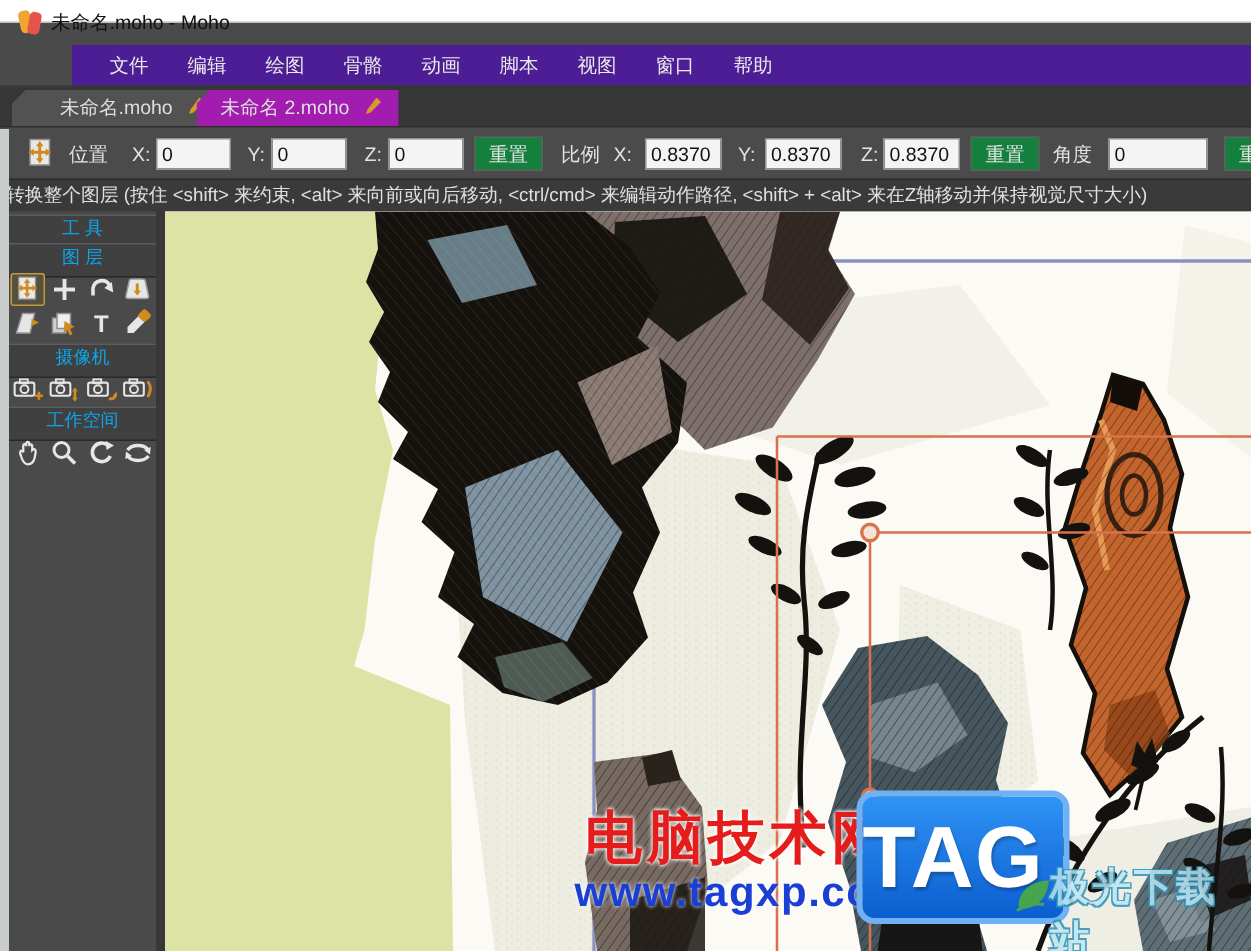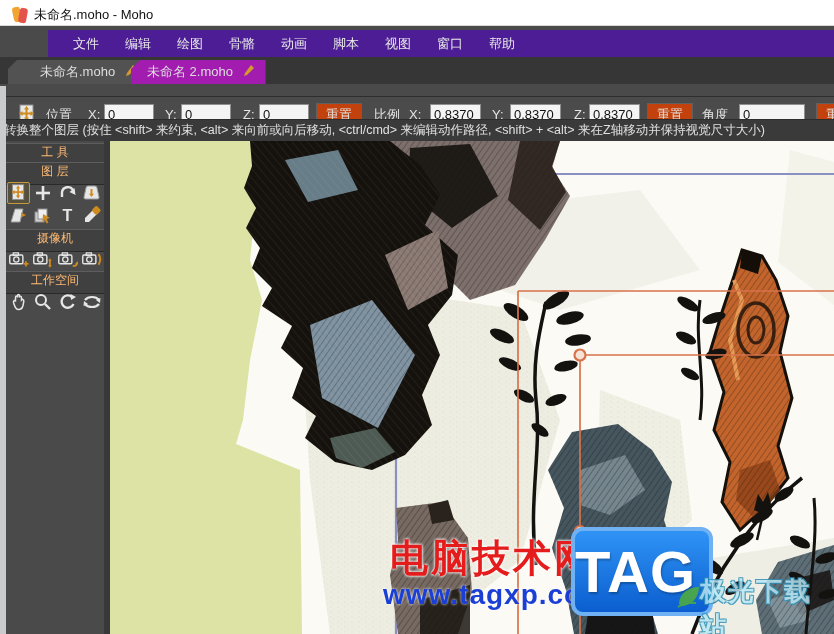--- a/index.html
+++ b/index.html
@@ -1,53 +1,53 @@
 <!DOCTYPE html>
 <html><head>
 <meta charset="utf-8">
 <style>
   html,body{margin:0;padding:0;background:#2b2b2b;}
   *{box-sizing:border-box;font-family:"Liberation Sans","DejaVu Sans",sans-serif;}
   .window{position:relative;width:834px;height:634px;overflow:hidden;background:#4a4a4a;}
 
   
-  .titlebar{position:absolute;left:0;top:0;width:834px;height:26px;background:#ffffff;border-bottom:1px solid #d9d9d9;}
+  .titlebar{position:absolute;left:0;top:0;width:834px;height:15px;background:#ffffff;border-bottom:1px solid #d9d9d9;}
   .titlebar .app-title{position:absolute;left:34px;top:0;line-height:30px;font-size:13px;color:#111;}
   .moho-logo{position:absolute;left:11px;top:6px;width:18px;height:18px;}
   .moho-logo .l1{position:absolute;left:2px;top:1px;width:8px;height:15px;background:#f2a430;border-radius:3px;transform:rotate(-12deg);}
   .moho-logo .l2{position:absolute;left:8px;top:2px;width:8px;height:15px;background:#e4544a;border-radius:3px;transform:rotate(10deg);}
 
   
   .menubar{position:absolute;left:0;top:30px;width:834px;height:27px;background:#4c1d95;display:flex;padding-left:12px;margin-left:48px;}
   .menu-item{padding:0 13px;line-height:27px;font-size:13px;color:#e8e8e8;cursor:default;}
 
   
   .tabbar{position:absolute;left:0;top:57px;width:834px;height:27px;background:#363636;}
   .tab{position:absolute;top:3px;height:24px;line-height:24px;font-size:13px;color:#dedede;padding:0 12px 0 16px;white-space:nowrap;clip-path:polygon(9px 0,100% 0,100% 100%,0 100%,0 9px);}
   .tab.active{left:8px;background:#525252;padding-left:32px;}
   .tab.inactive{left:131px;background:#a21caf;}
   .pencil{display:inline-block;margin-left:6px;vertical-align:-1px;}
 
   
-  .toolbar{position:absolute;left:0;top:96px;width:834px;height:35px;background:#4b4b4b;border-top:1px solid #2e2e2e;}
+  .toolbar{position:absolute;left:0;top:84px;width:834px;height:35px;background:#4b4b4b;border-top:1px solid #2e2e2e;}
   .tb-label{position:absolute;top:0;line-height:35px;font-size:13px;color:#e3e3e3;white-space:nowrap;}
   .tb-input{position:absolute;top:7px;height:21px;background:#f4f4f4;border:1px solid #8f8f8f;font-size:13px;color:#111;padding:0 3px;}
-  .tb-btn{position:absolute;top:6px;height:23px;background:#c2410c;border:1px solid #606060;color:#e3e3e3;font-size:13px;line-height:21px;text-align:center;}
+  .tb-btn{position:absolute;top:6px;height:23px;background:#15803d;border:1px solid #606060;color:#e3e3e3;font-size:13px;line-height:21px;text-align:center;}
   .tb-toolicon{position:absolute;left:16px;top:6px;width:22px;height:22px;}
 
   
   .hintbar{position:absolute;left:0;top:119px;width:834px;height:34px;background:#3a3a3a;border-top:1px solid #2c2c2c;color:#e0e0e0;font-size:12.5px;line-height:21px;padding-left:4px;white-space:nowrap;overflow:hidden;}
 
   
   .desktop-strip{position:absolute;left:0;top:86px;width:6px;height:548px;background:#c9cccd;z-index:30;}
 
   
   .sidebar{position:absolute;left:6px;top:141px;width:98px;height:493px;background:#4a4a4a;z-index:10;}
   .splitter{position:absolute;left:104px;top:141px;width:6px;height:493px;background:#383838;z-index:10;}
-  .panel-hdr{position:absolute;left:0;width:98px;height:23px;background:#404040;border-top:1px solid #5d5d5d;border-bottom:1px solid #292929;color:#fdba74;font-size:12px;line-height:16px;text-align:center;}
+  .panel-hdr{position:absolute;left:0;width:98px;height:23px;background:#404040;border-top:1px solid #5d5d5d;border-bottom:1px solid #292929;color:#0ea5e9;font-size:12px;line-height:16px;text-align:center;}
   .tool-row{position:absolute;left:0;width:98px;display:flex;justify-content:space-around;align-items:center;}
   .tool{width:23px;height:22px;display:flex;align-items:center;justify-content:center;border:1px solid transparent;border-radius:2px;}
   .tool.selected{border-color:#c59a3c;background:#56513e;}
 
   
   .canvas-wrap{position:absolute;left:110px;top:141px;width:724px;height:493px;background:#fbfaf5;}
   .canvas-wrap svg{display:block;}
 
   
   .wm-red{position:absolute;left:390px;top:533px;font-size:38px;font-weight:bold;color:#e51c1c;letter-spacing:3px;text-shadow:0 0 3px #fff,0 0 3px #fff;z-index:20;}

